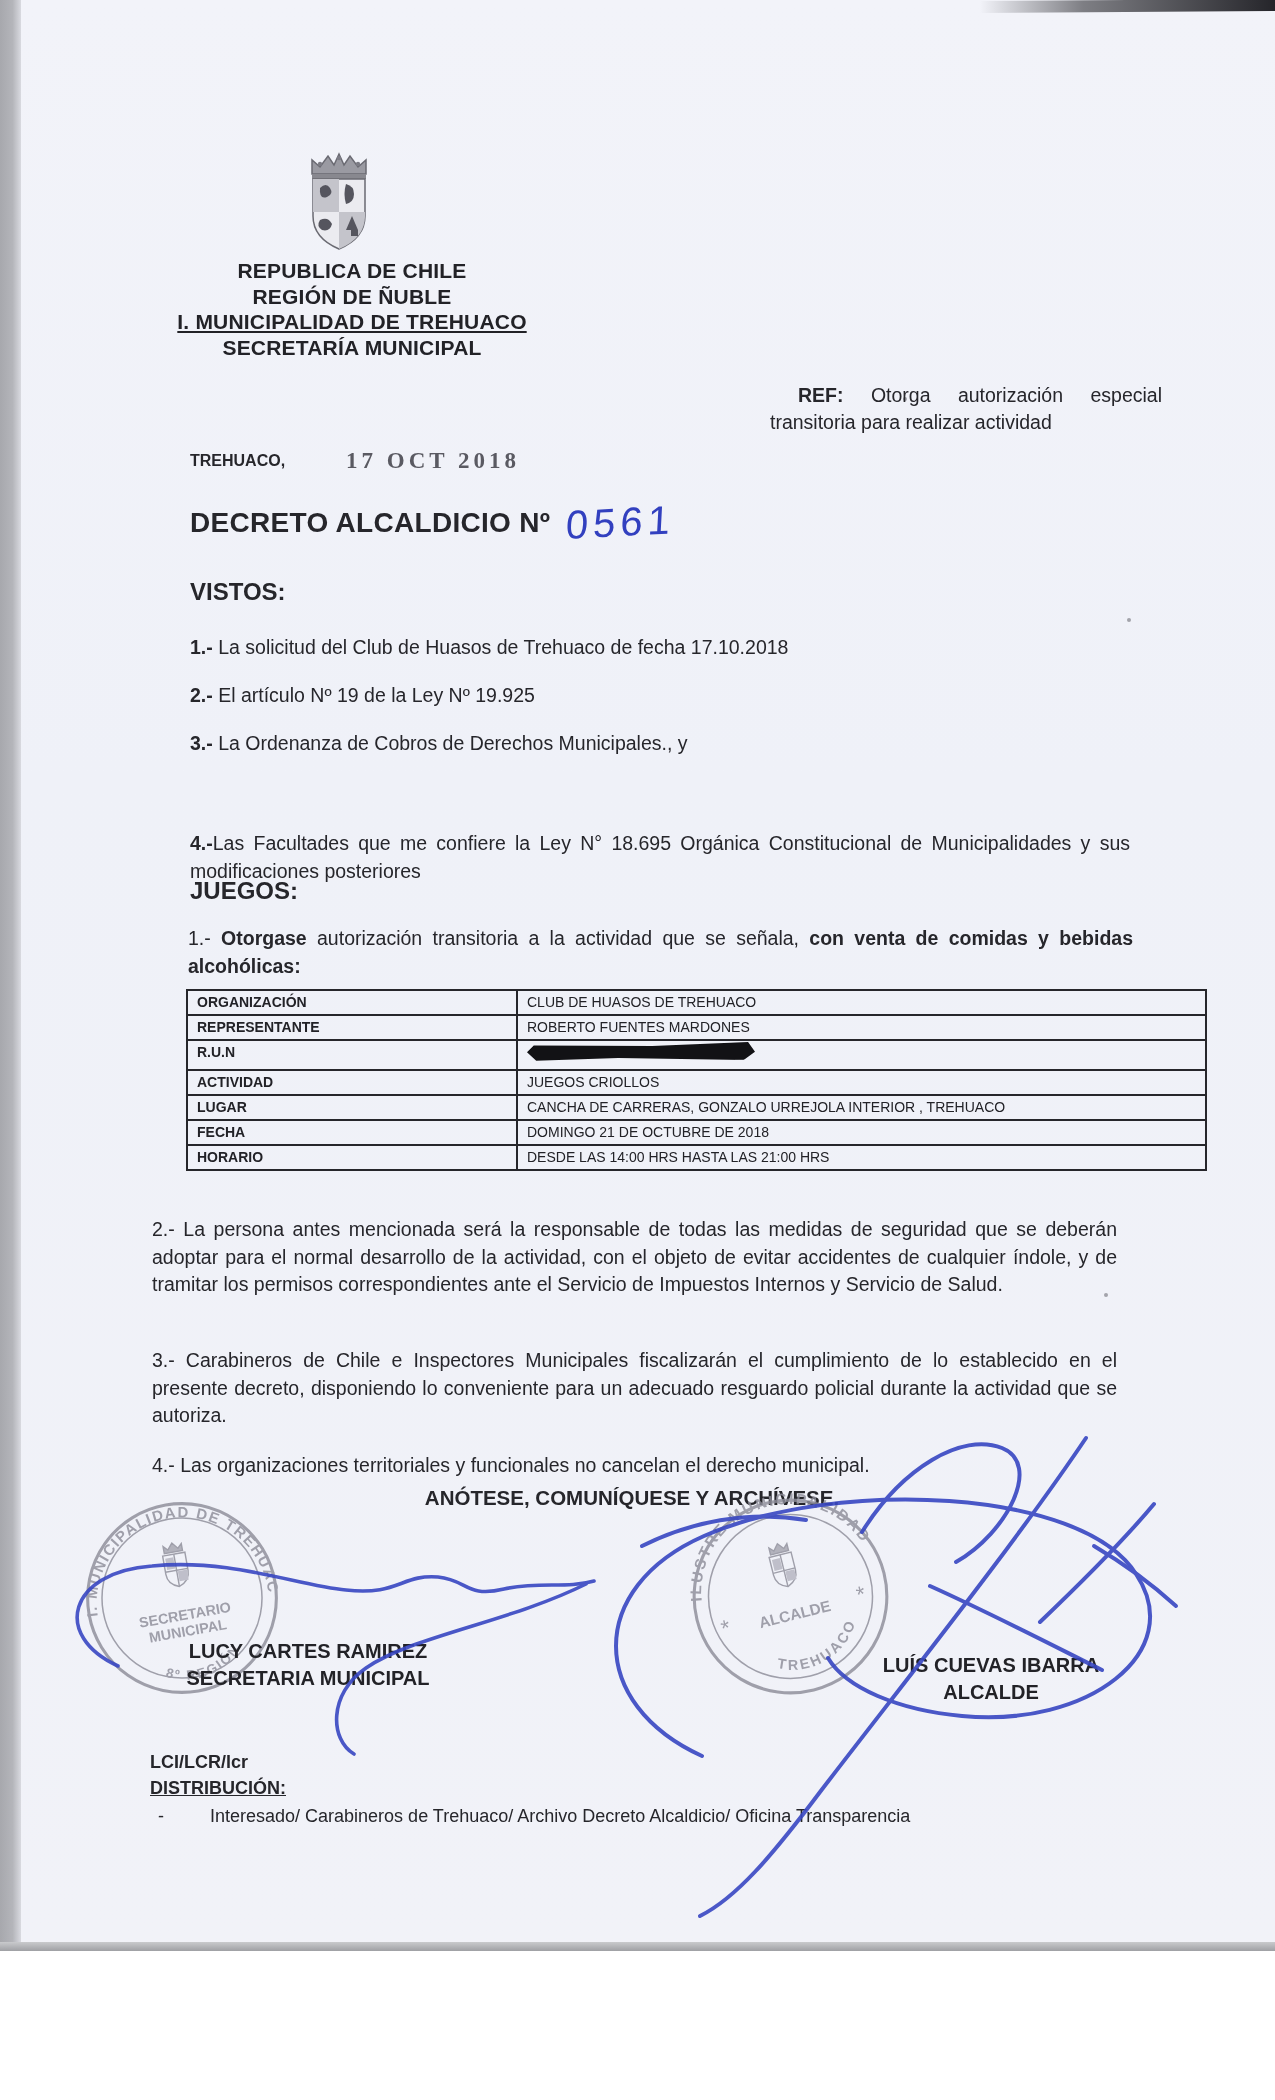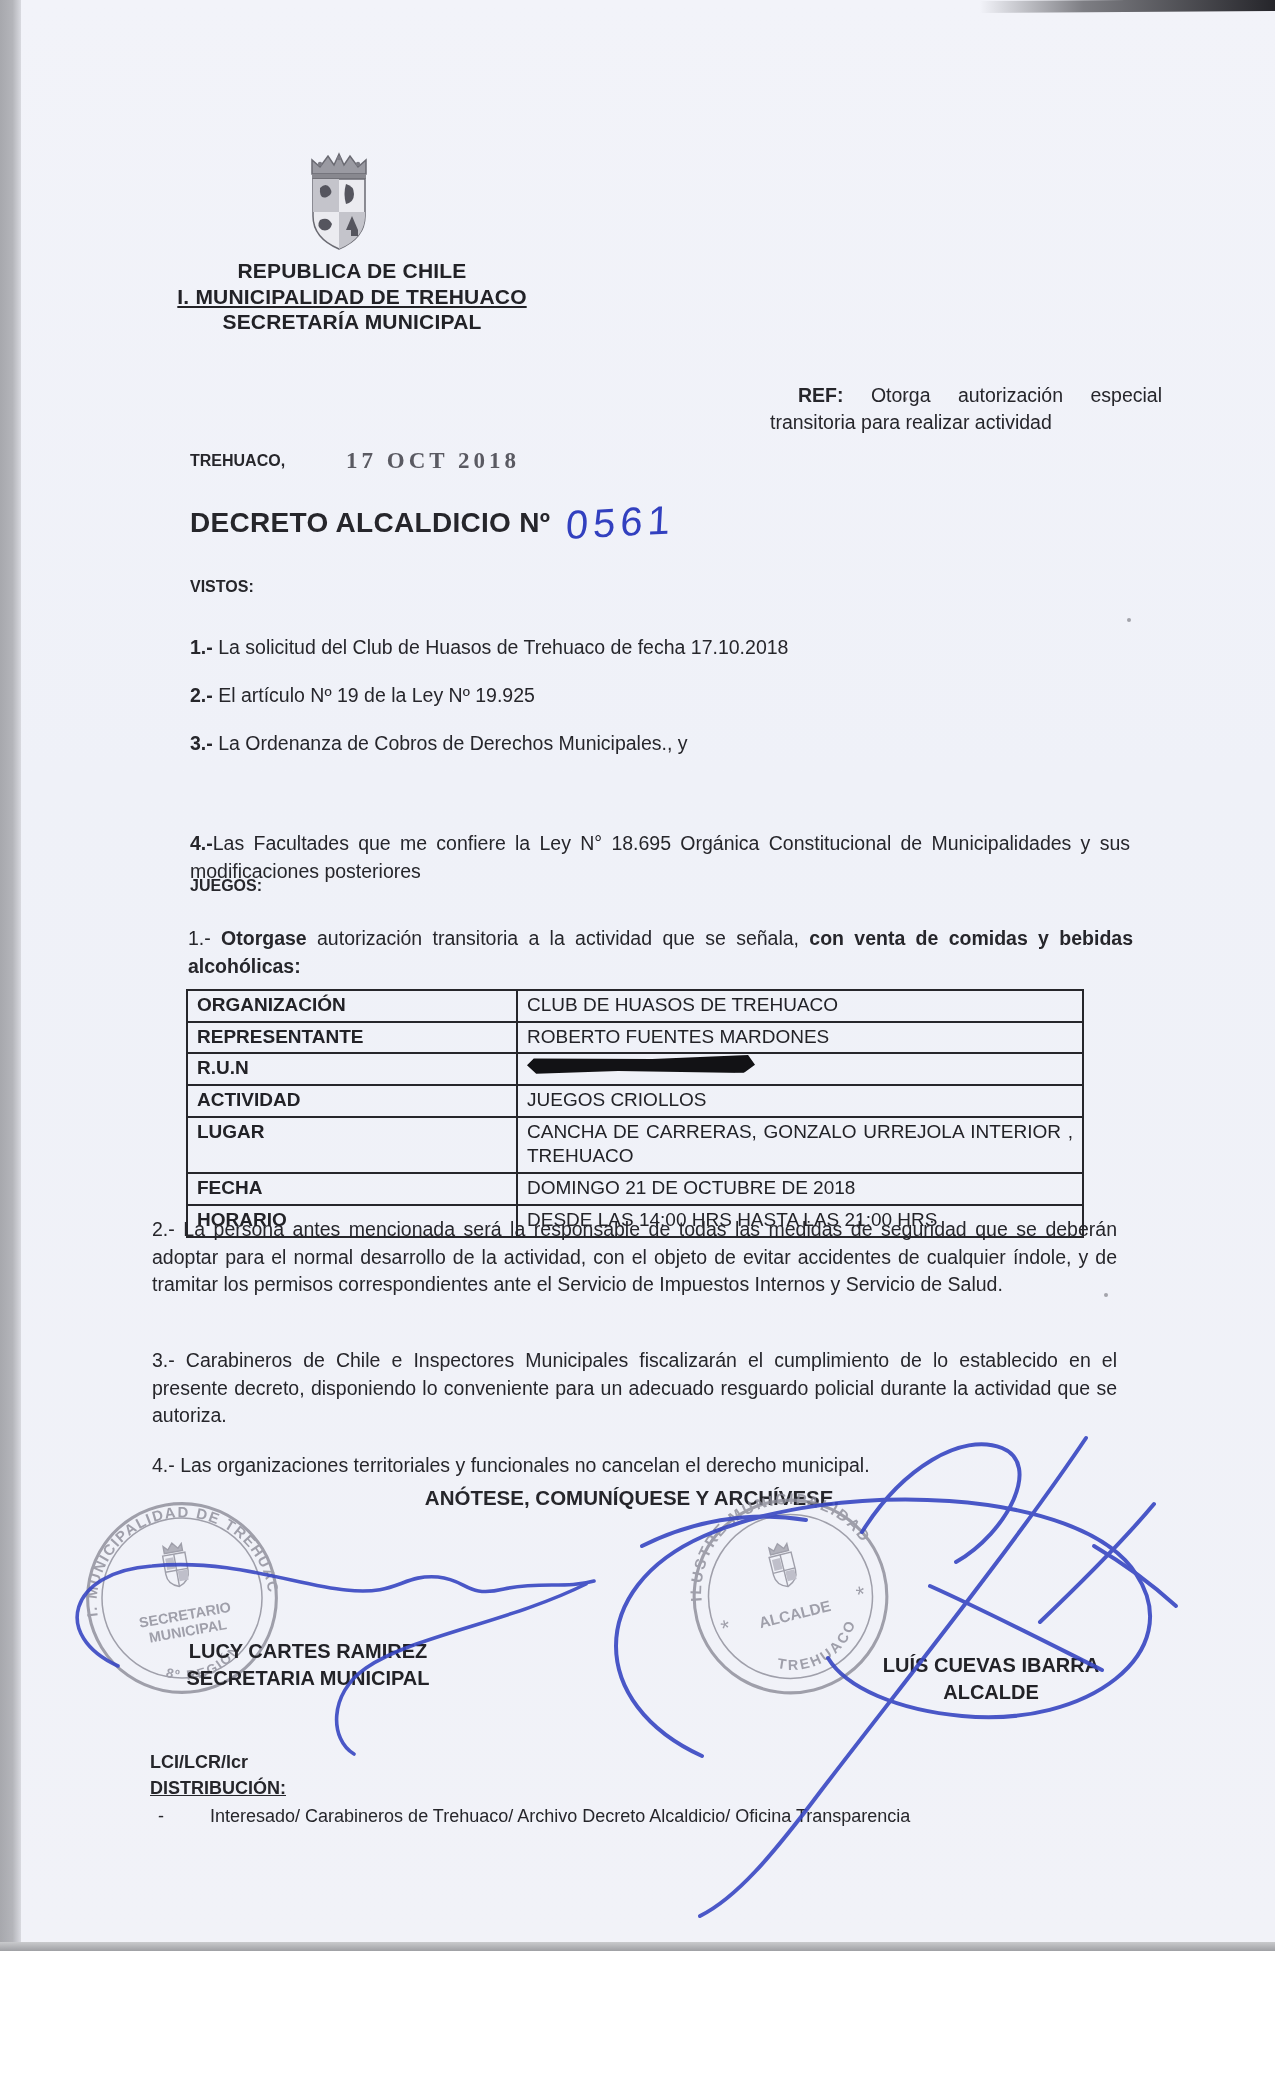--- a/index.html
+++ b/index.html
@@ -23,37 +23,37 @@
               font-size:21px;line-height:1.22;letter-spacing:.2px;color:#222227;}
   .letterhead .muni{text-decoration:underline;}
   .ref{left:770px;top:382px;width:392px;font-size:19.5px;line-height:1.4;text-align:justify;}
   .ref b{font-weight:bold;margin-left:28px;}
   .dateline-place{left:190px;top:452px;font-size:16px;font-weight:bold;}
   .date-stamp{left:346px;top:448px;font-family:Liberation Serif, serif;font-size:23px;
               font-weight:bold;letter-spacing:4px;color:#46464e;opacity:.88;}
   .decree-title{left:190px;top:500px;font-size:28px;font-weight:bold;letter-spacing:.3px;white-space:nowrap;}
   .decree-num{display:inline-block;margin-left:16px;font-size:40px;font-weight:400;
               color:#3240bf;transform:rotate(-3deg) skewX(-6deg);letter-spacing:5px;vertical-align:-4px;}
-  .sec-head{font-size:16px;font-weight:bold;}
+  .sec-head{font-size:24px;font-weight:bold;}
   .vistos-h{left:190px;top:578px;}
   .decreto-h{left:190px;top:877px;}
   .item{left:190px;width:940px;font-size:19.5px;line-height:1.42;}
   .item b{font-weight:bold;}
   .i1{top:634px;} .i2{top:682px;} .i3{top:730px;}
   .i4{top:797px;text-align:justify;margin-top:33px;}
   .para{left:152px;width:965px;font-size:19.5px;line-height:1.42;text-align:justify;}
   .p1{left:188px;width:945px;top:925px;}
   .p1 b{font-weight:bold;}
   .p2{top:1216px;} .p3{top:1347px;}
   .p4{top:1452px;text-align:left;}
   .closing{left:322px;top:1486px;width:620px;text-align:center;font-size:20.5px;font-weight:bold;}
 
   
-  .auth-table{position:absolute;left:186px;top:989px;width:898px;border-collapse:collapse;
-              font-size:19px;color:#222227;}
+  .auth-table{position:absolute;left:186px;top:989px;width:1021px;border-collapse:collapse;
+              font-size:14px;color:#222227;}
   .auth-table td{border:2px solid #26262b;padding:2px 9px 3px;line-height:1.3;vertical-align:top;}
   .auth-table td.lbl{width:310px;font-weight:bold;}
   .auth-table td.val{text-align:justify;}
   .redact{display:inline-block;width:228px;height:18px;background:#121215;transform:rotate(-.6deg);
           clip-path:polygon(0 45%,3% 8%,55% 18%,97% 0,100% 55%,95% 100%,40% 82%,4% 92%);}
 
   
   .name-block{text-align:center;font-weight:bold;font-size:20px;line-height:1.35;color:#222227;z-index:4;}
   .name-left{left:148px;top:1638px;width:320px;}
   .name-right{left:856px;top:1652px;width:270px;}
@@ -92,20 +92,21 @@
     <path d="M13 29 H39 V62 H13 Z" fill="#c4c4cb"></path>
     <path d="M39 62 H65 V66 Q65 88 39 99 Z" fill="#c4c4cb"></path>
     <path d="M20 38 q6 -6 10 0 q4 6 -3 9 q-8 3 -7 -9 Z" fill="#55555e"></path>
     <path d="M46 34 q8 2 8 10 q0 8 -8 10 q-3 -10 0 -20 Z" fill="#55555e"></path>
     <path d="M20 70 q8 -4 12 4 q-2 8 -10 6 q-6 -4 -2 -10 Z" fill="#55555e"></path>
     <path d="M52 66 l6 14 l-12 0 Z M51 80 h7 v6 h-7 Z" fill="#55555e"></path>
   </svg>
 
   <div class="abs letterhead">
     <div>REPUBLICA DE CHILE</div>
+    <div>REGIÓN DE ÑUBLE</div>
     <div class="muni">I. MUNICIPALIDAD DE TREHUACO</div>
     <div>SECRETARÍA MUNICIPAL</div>
   </div>
 
   <div class="abs ref">
     <b>REF:</b>
     <span>Otorga autorización especial transitoria para realizar actividad</span>
   </div>
 
   <div class="abs dateline-place">TREHUACO,</div>

